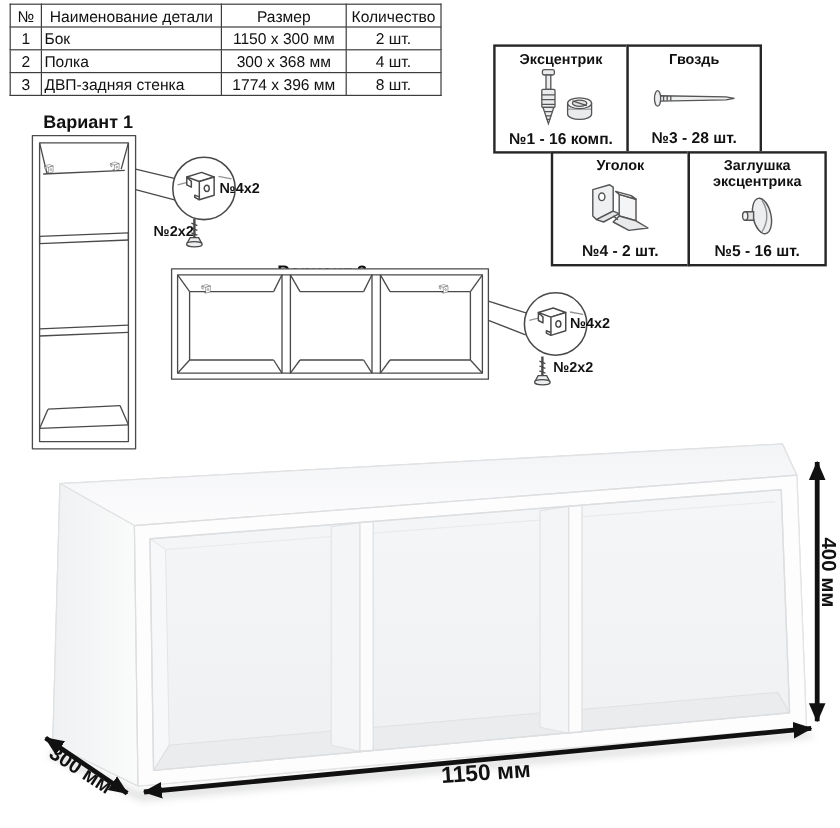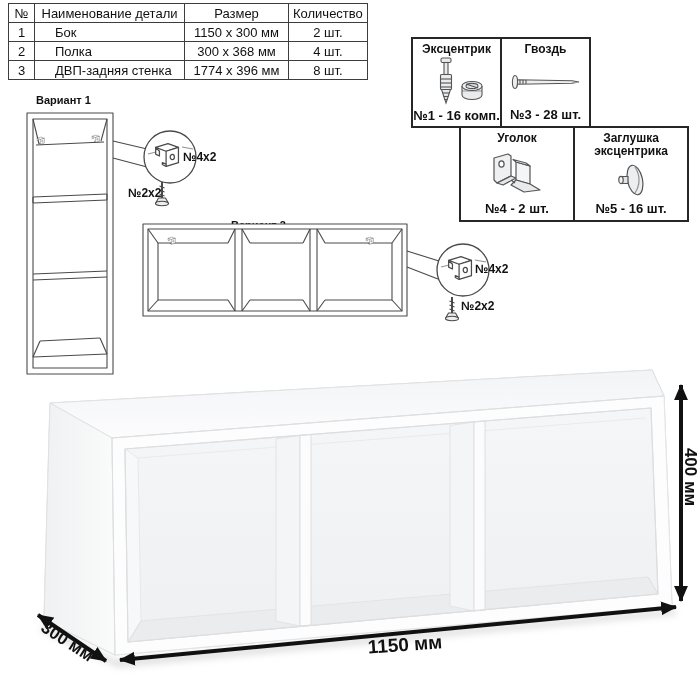--- a/index.html
+++ b/index.html
@@ -3,36 +3,36 @@
 <meta charset="utf-8">
 <style>
   html,body{margin:0;padding:0;background:#fff;}
   .canvas{position:relative;width:700px;height:690px;background:#ffffff;overflow:hidden;
           font-family:"Liberation Sans","DejaVu Sans",sans-serif;color:#111;}
 
   
   table.parts{position:absolute;left:8px;top:3px;border-collapse:collapse;font-size:13px;}
   table.parts th,table.parts td{border:1.5px solid #3d3d3d;padding:0 4px;height:18px;
        text-align:center;font-weight:normal;white-space:nowrap;background:#fff;}
-  table.parts td.nm{text-align:left;padding-left:20px;}
+  table.parts td.nm{text-align:left;padding-left:2px;}
 
   
   .hw-row{position:absolute;display:flex;}
   .hw-row1{left:411px;top:37px;}
   .hw-row2{left:459px;top:126px;}
-  .hw-cell{width:91px;height:91px;border:2px solid #262626;margin-left:-2px;background:#fff;
+  .hw-cell{width:113px;height:91px;border:2px solid #262626;margin-left:-2px;background:#fff;
            box-sizing:border-box;display:flex;flex-direction:column;align-items:center;}
   .hw-row2 .hw-cell{width:116px;height:96px;}
   .hw-cell:first-child{margin-left:0;}
   .hw-name{font-weight:bold;font-size:12px;line-height:13px;text-align:center;margin-top:4px;}
   .hw-icon{flex:1;display:flex;align-items:center;justify-content:center;}
   .hw-count{font-weight:bold;font-size:13px;margin-bottom:4px;white-space:nowrap;}
 
   
-  .vtitle{position:absolute;font-weight:bold;font-size:11px;}
+  .vtitle{position:absolute;font-weight:bold;font-size:15px;}
   .callout-label{position:absolute;font-weight:bold;font-size:12px;white-space:nowrap;}
 
   .absvg{position:absolute;}
 
   
   .dim{position:absolute;font-weight:bold;font-size:18px;text-align:center;white-space:nowrap;}
   .dim-depth{left:24px;top:632px;width:86px;transform:rotate(33deg);font-size:17px;}
   .dim-width{left:350px;top:634px;width:110px;transform:rotate(-4deg);font-size:19px;}
   .dim-height{left:649px;top:467px;width:82px;transform:rotate(90deg);font-size:17px;}
 </style>

